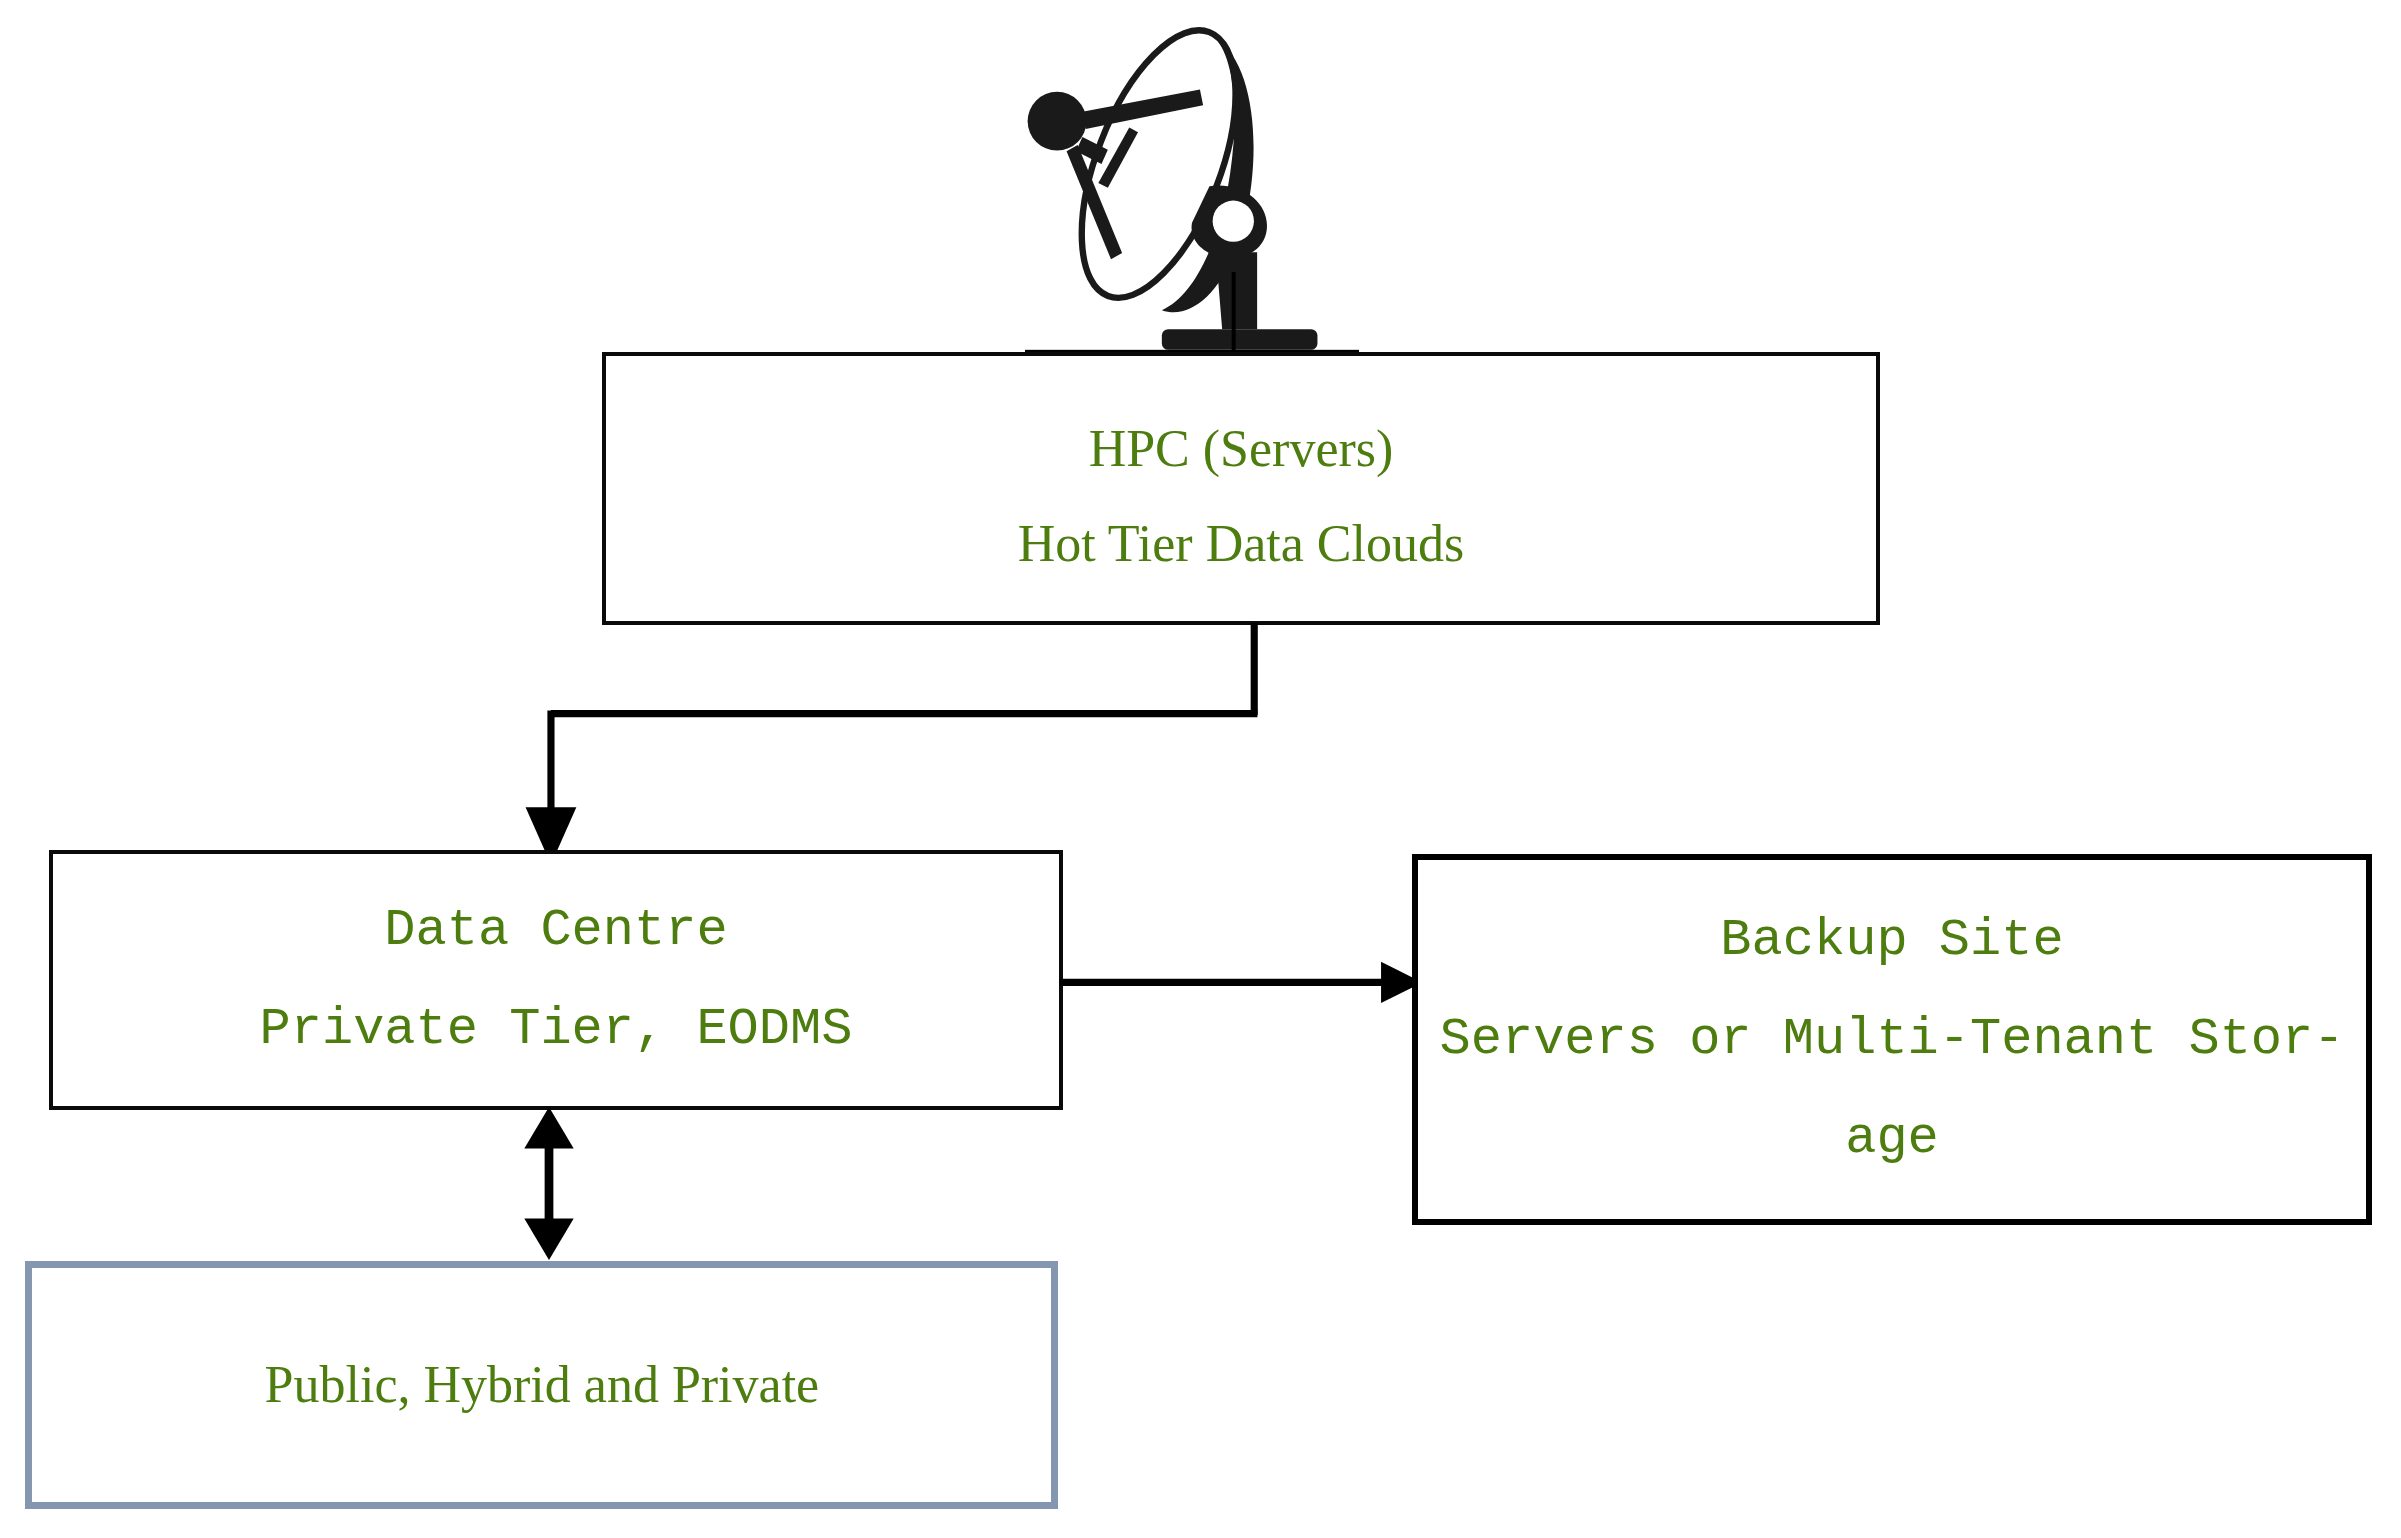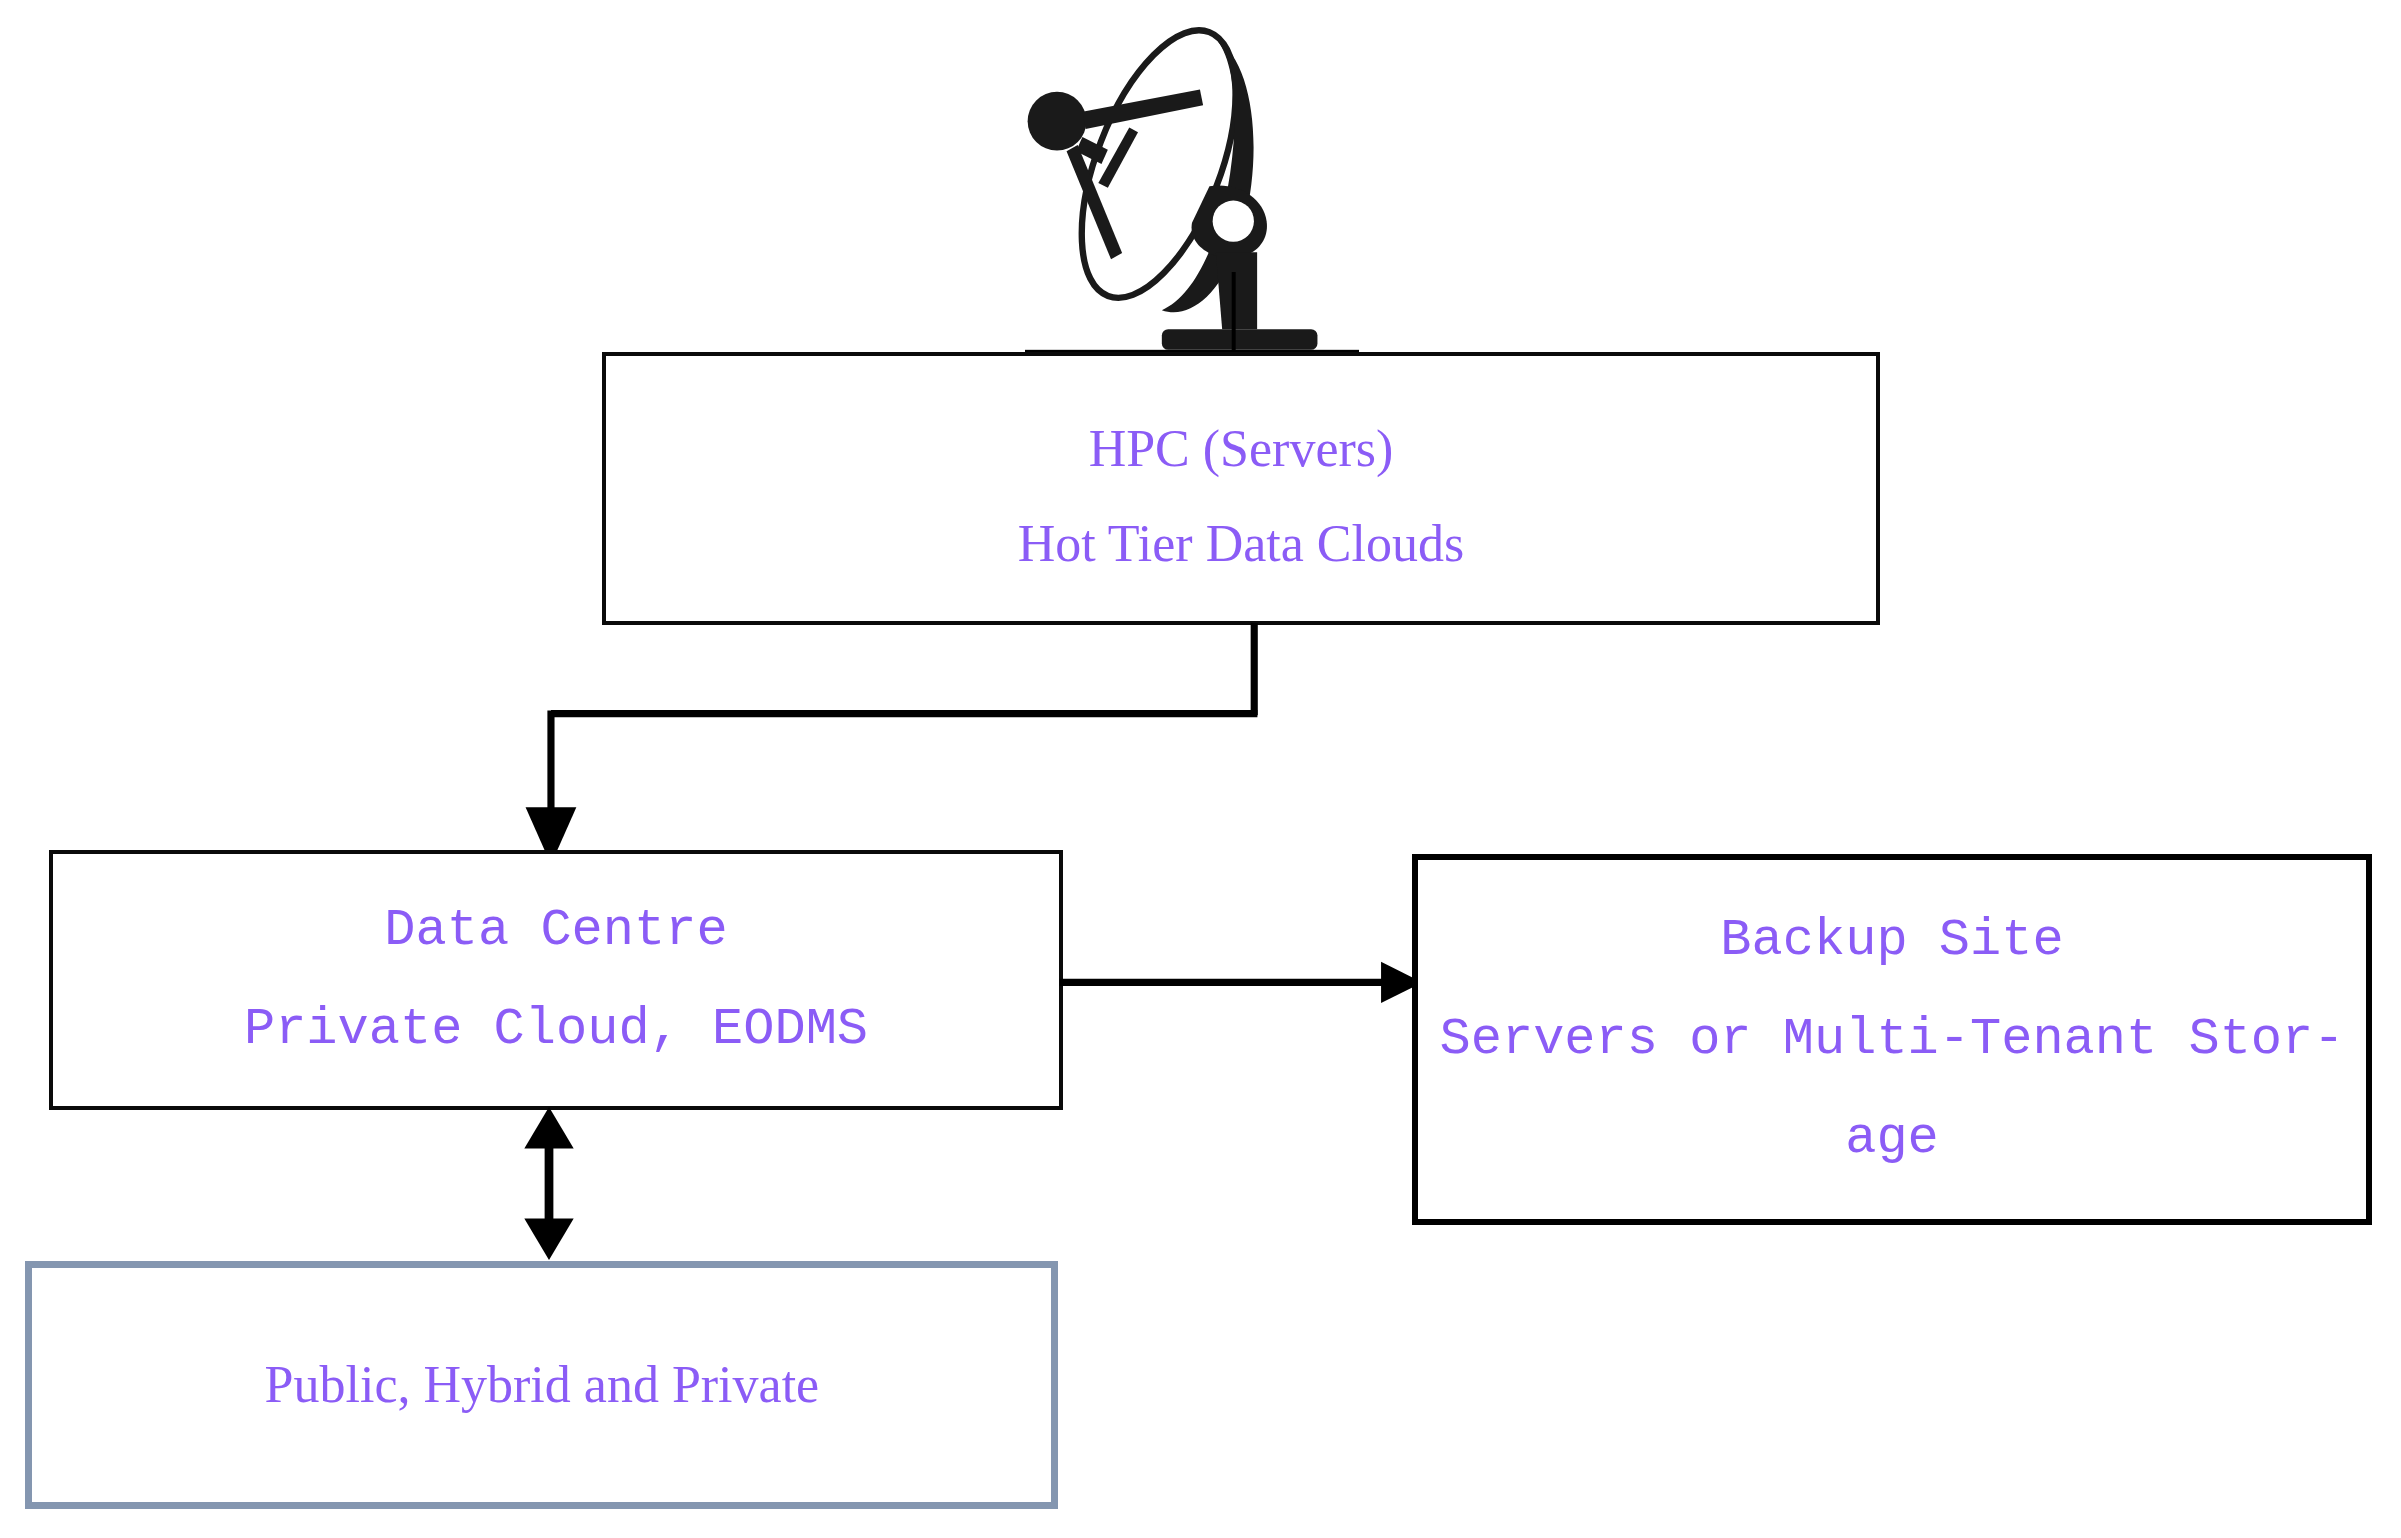--- a/index.html
+++ b/index.html
@@ -24,21 +24,21 @@
     display: flex;
     flex-direction: column;
     align-items: center;
     justify-content: center;
     text-align: center;
     color: #000000;
   }
   .node .line {
     display: block;
     width: 100%;
-    color: #8b5cf6;
+    color: #4d7c0f;
     white-space: nowrap;
   }
 
   
   #node-hpc {
     left: 602px;
     top: 352px;
     width: 1278px;
     height: 273px;
     border: 4px solid #0a0a0a;
@@ -163,21 +163,21 @@
       <path d="M 942 118 L 52 118" stroke="#000000" stroke-width="9" fill="none"></path>
 
       <path d="M 52 114 L 52 240" stroke="#000000" stroke-width="9" fill="none"></path>
 
       <polygon points="20,236 84,236 52,308" fill="#000000"></polygon>
     </svg>
   </div>
 
   <div id="node-datacentre" class="node">
     <span class="line">Data Centre</span>
-    <span class="line">Private Cloud, EODMS</span>
+    <span class="line">Private Tier, EODMS</span>
   </div>
 
   <div class="conn" style="left:1058px; top:952px; width:366px; height:64px;">
     <svg viewBox="0 0 460 80" width="366" height="64" xmlns="http://www.w3.org/2000/svg">
       <path d="M 2 38 L 410 38" stroke="#000000" stroke-width="9" fill="none"></path>
       <polygon points="406,12 406,64 458,38" fill="#000000"></polygon>
     </svg>
   </div>
 
   <div id="node-backup" class="node">

